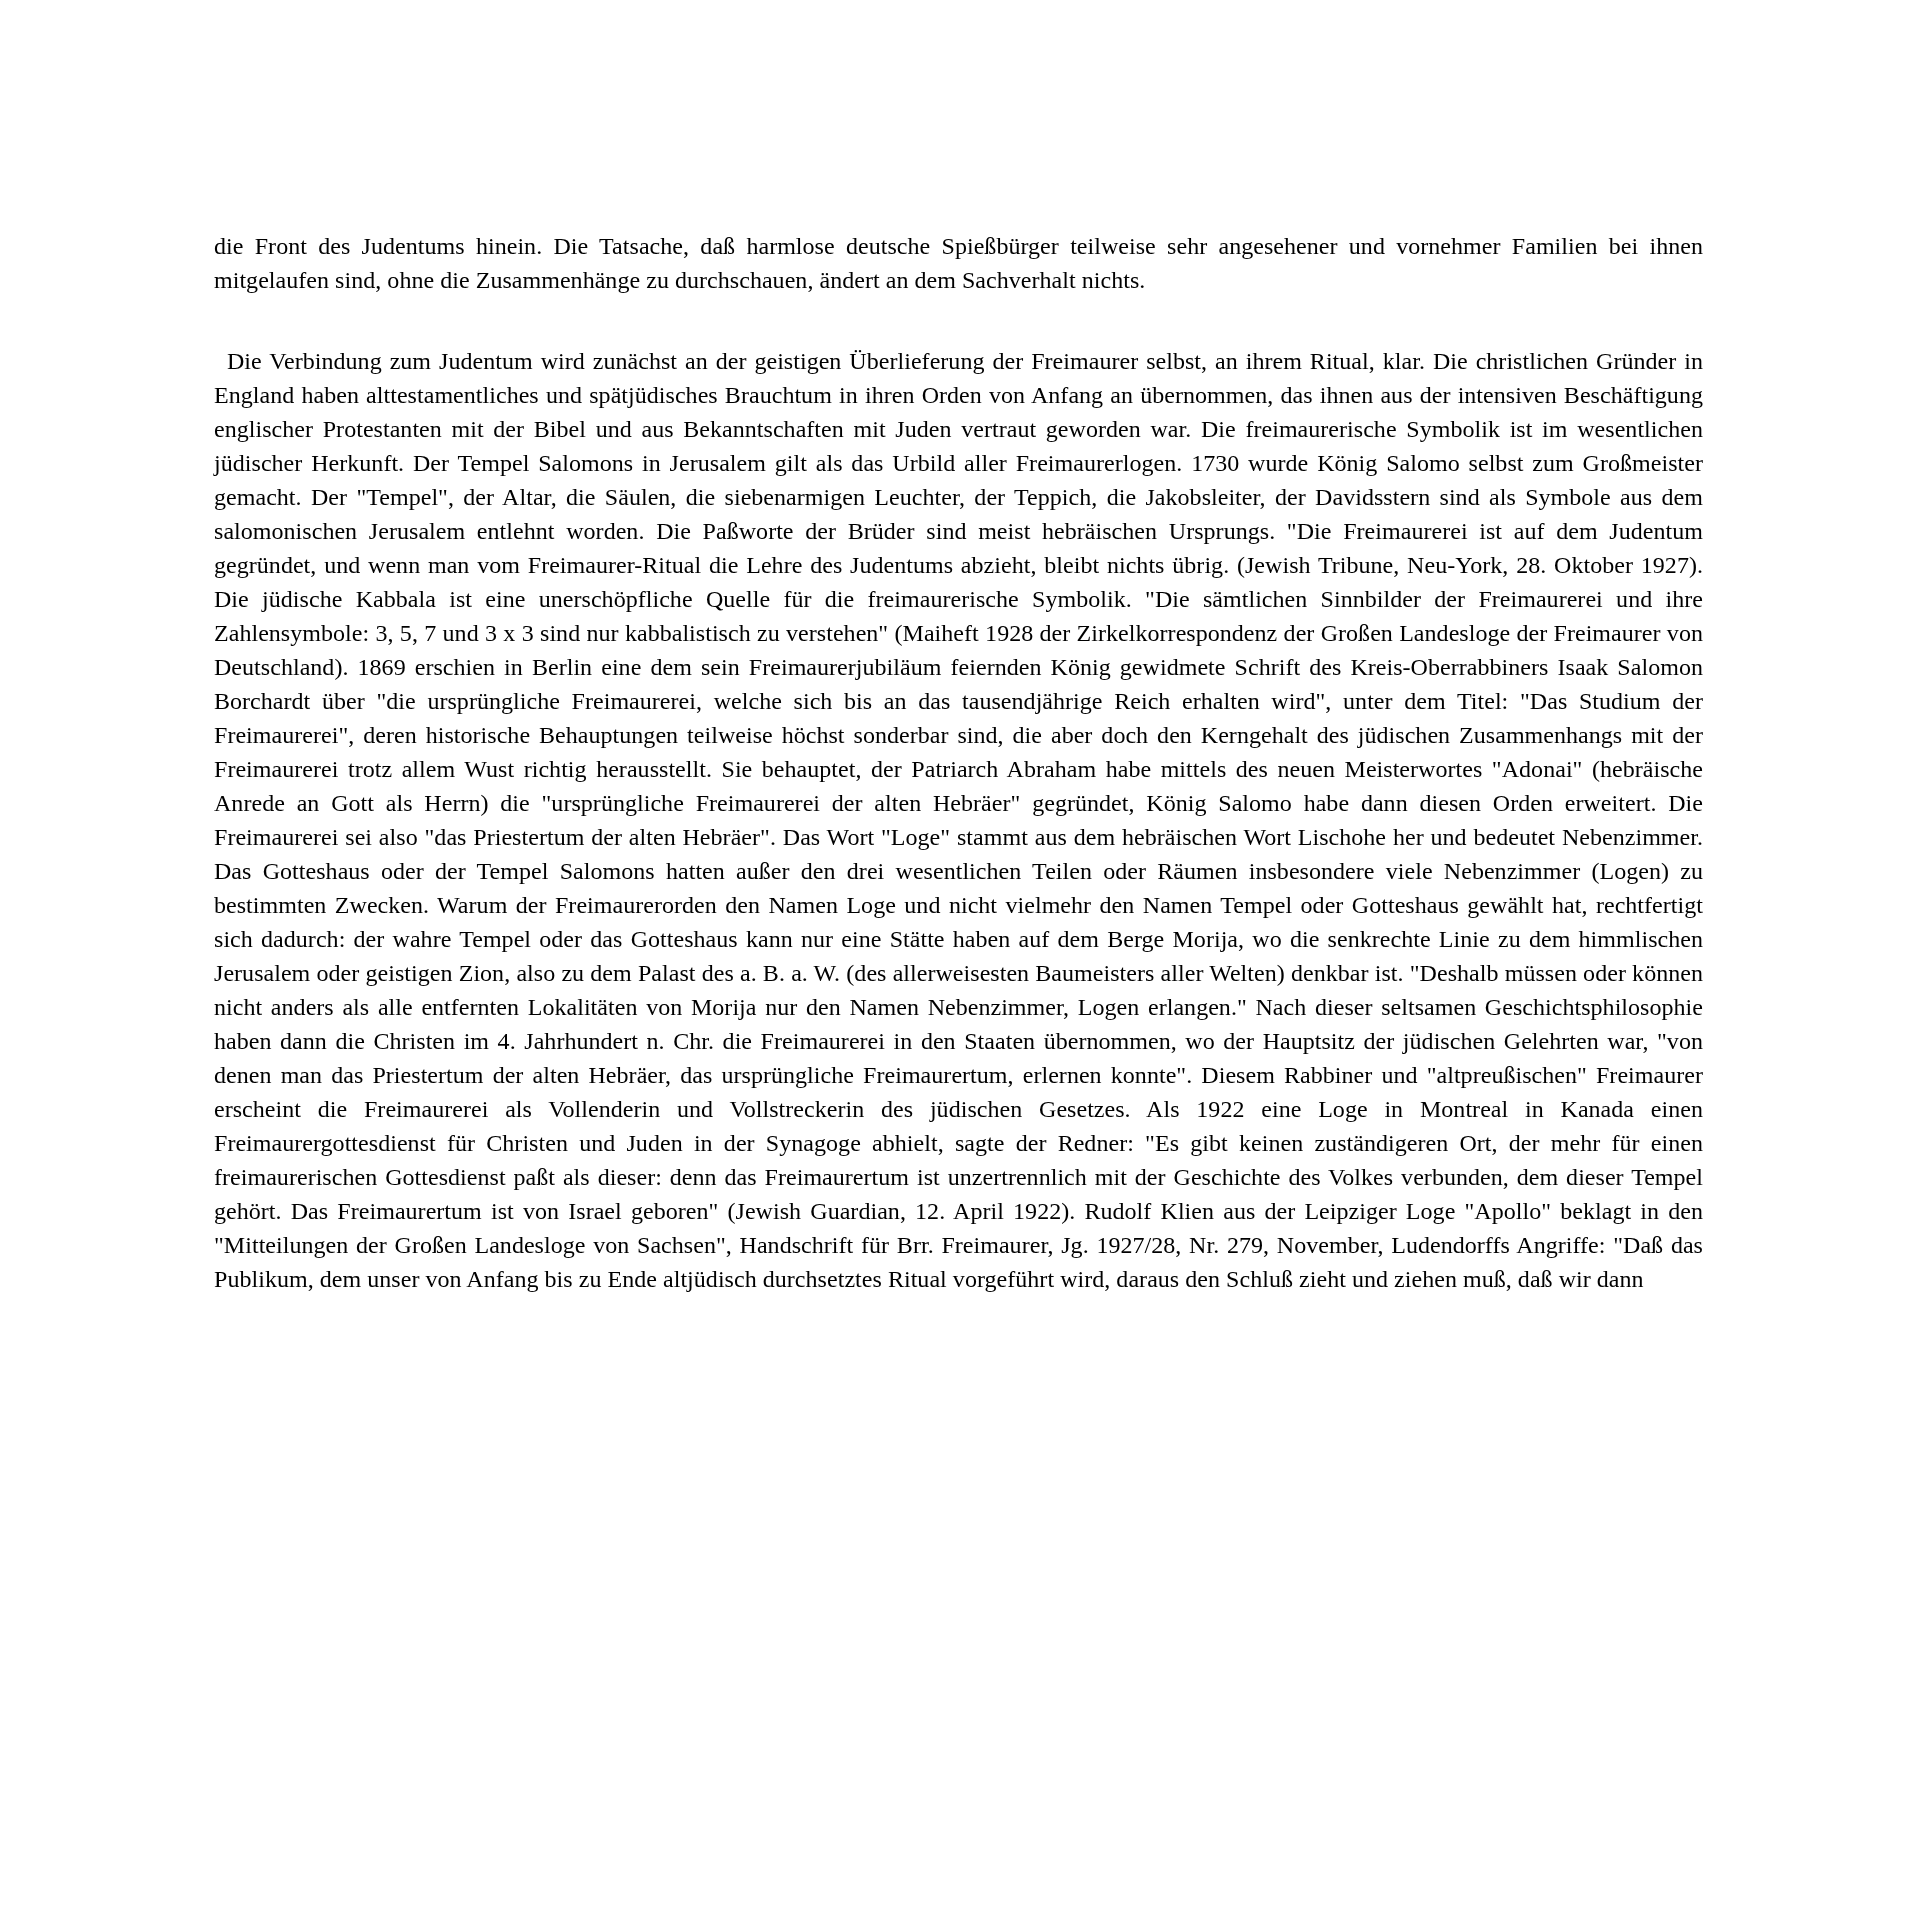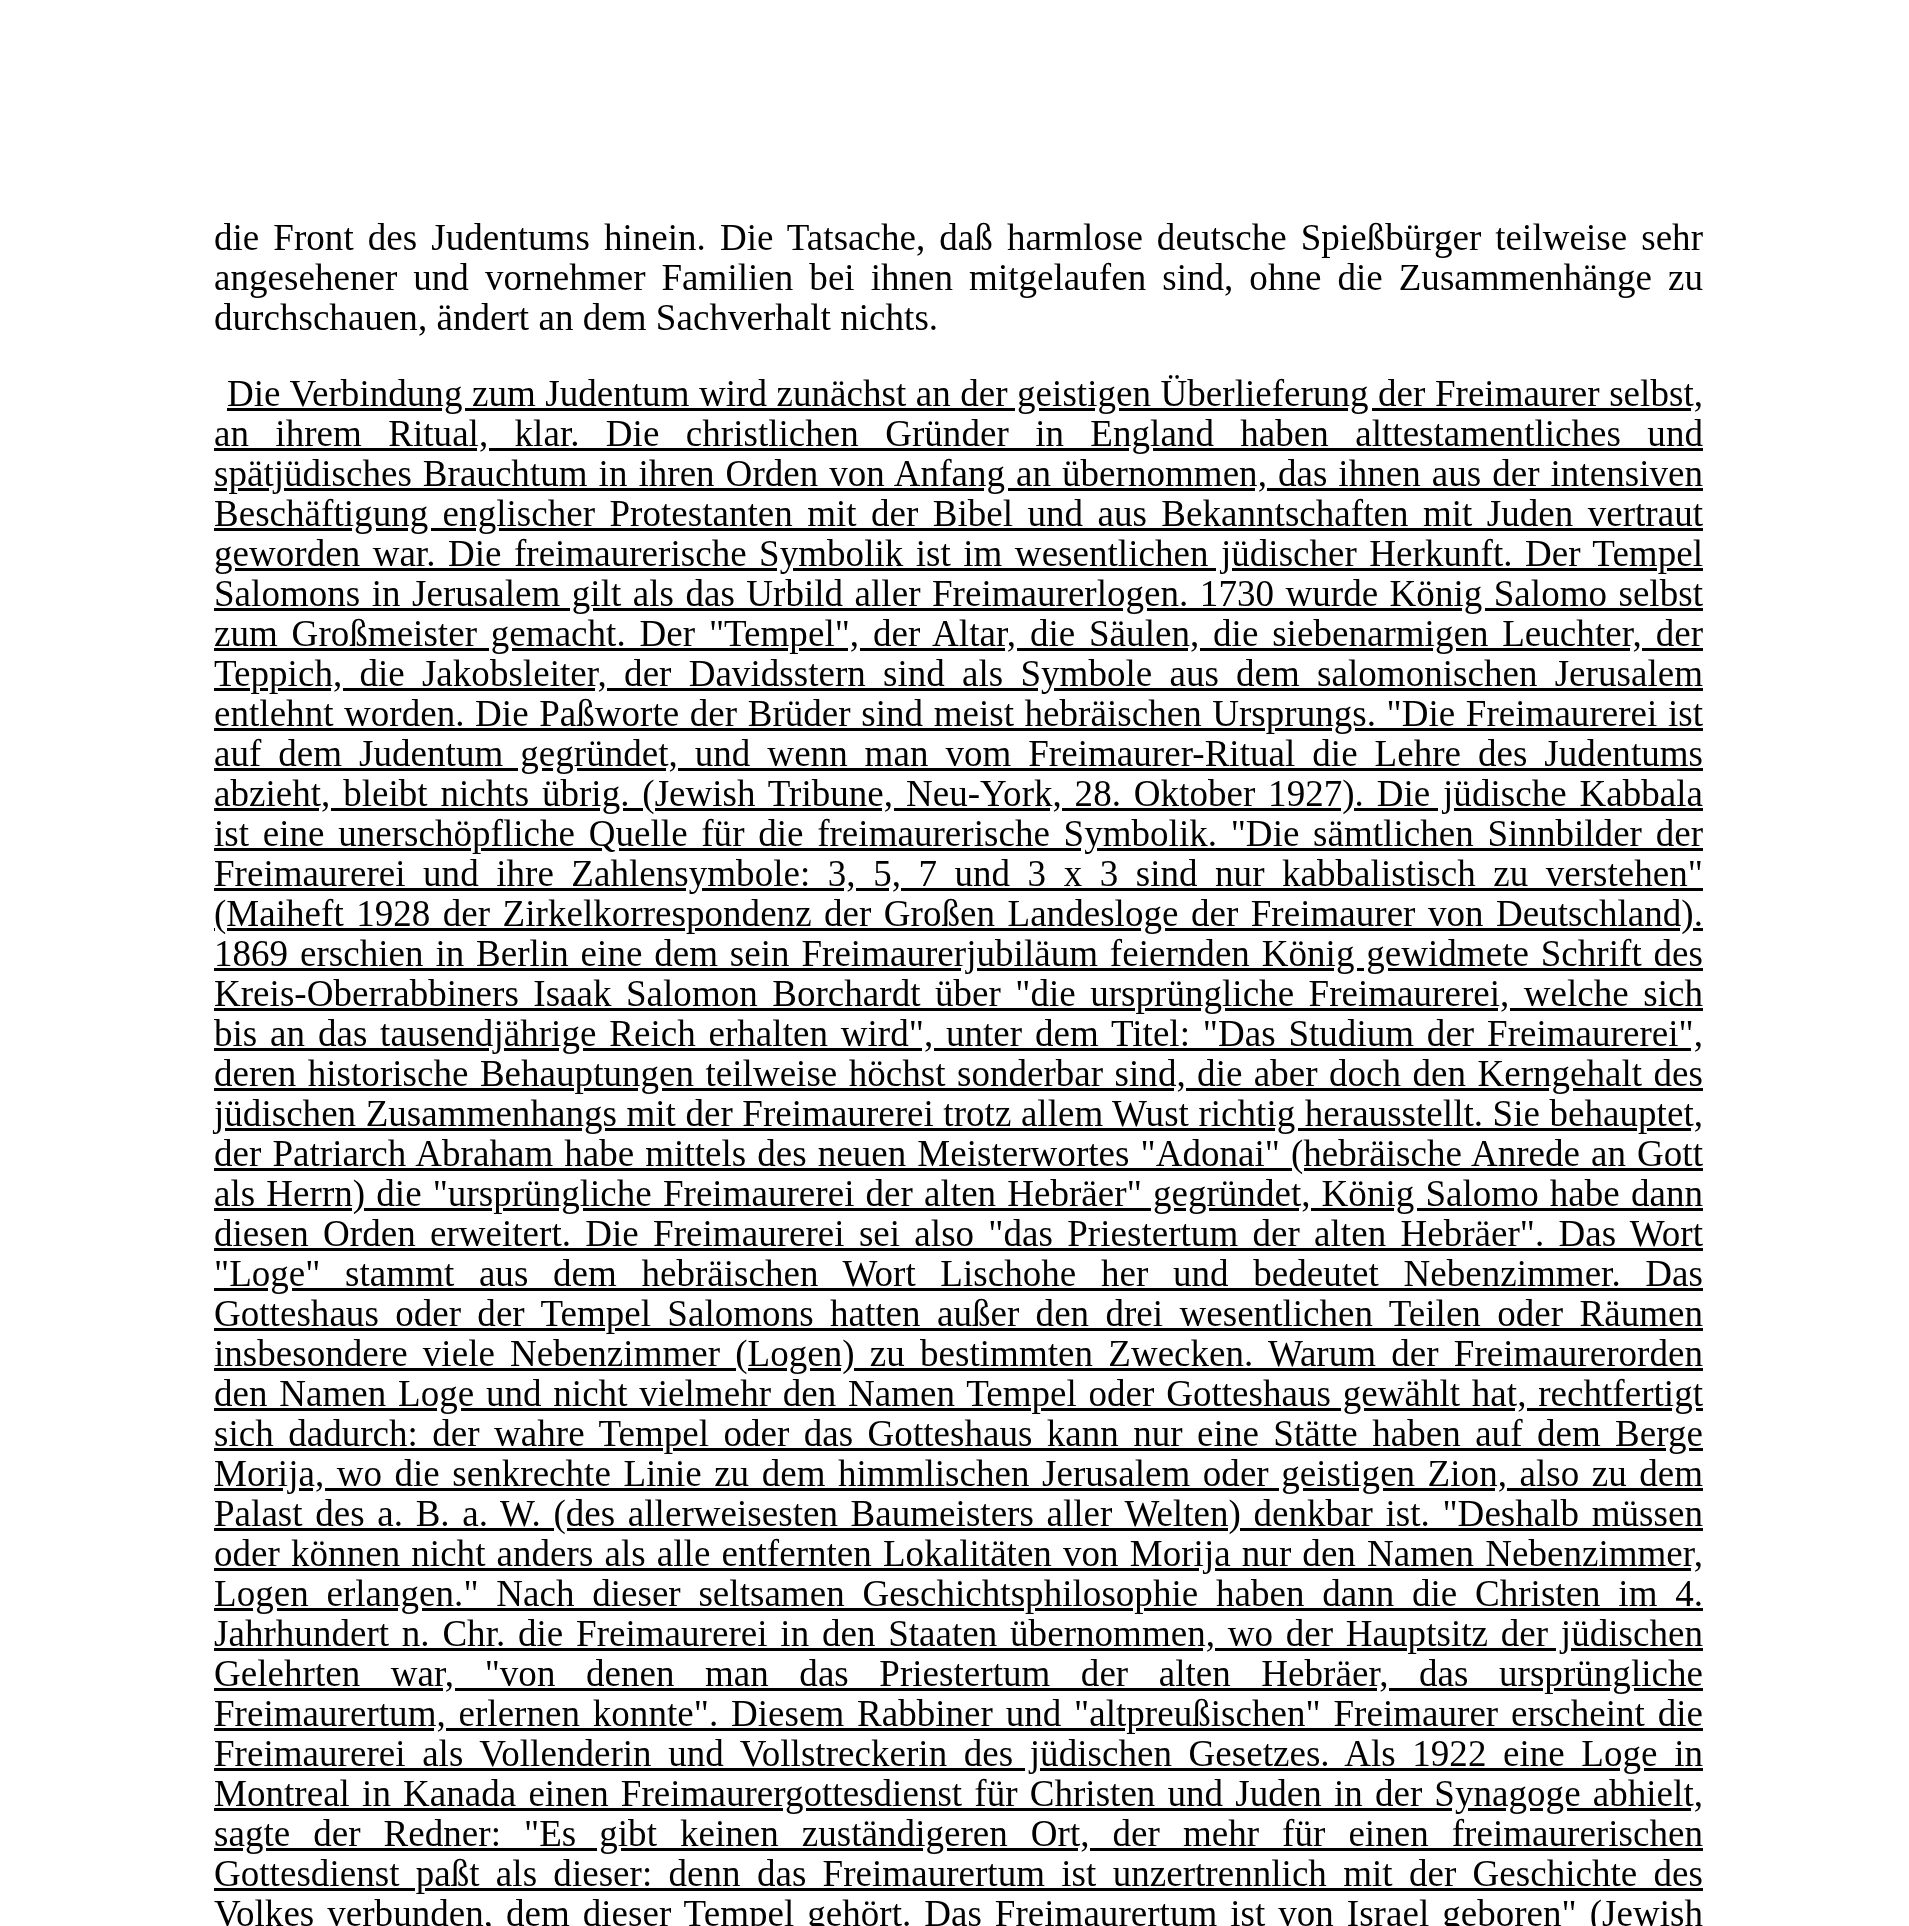--- a/index.html
+++ b/index.html
@@ -23,39 +23,38 @@
     height: 2703px;
     background: #ffffff;
   }
   .content {
     position: absolute;
     left: 214px;
     top: 216px;
     width: 1489px;
   }
   p.para {
-    margin: 2px 0 0 0;
-    font-size: 37px;
-    line-height: 40px;
+    margin: 13px 0 0 0;
+    font-size: 24px;
+    line-height: 34px;
     text-align: justify;
     text-justify: inter-word;
     -webkit-hyphens: none;
     hyphens: none;
     letter-spacing: 0.04px;
     word-spacing: 0px;
   }
   p.para-1 {
     text-indent: 0;
   }
   .para-gap {
     height: 34px;
   }
   p.para-2 {
     text-indent: 13px;
-    text-decoration: underline;
   }
 </style>
 </head>
 <body>
 
 <div class="page">
   <div class="content">
     <p class="para para-1">die Front des Judentums hinein. Die Tatsache, daß harmlose deutsche Spießbürger teilweise sehr angesehener und vornehmer Familien bei ihnen mitgelaufen sind, ohne die Zusammenhänge zu durchschauen, ändert an dem Sachverhalt nichts.</p>
     <div class="para-gap"></div>
     <p class="para para-2">Die Verbindung zum Judentum wird zunächst an der geistigen Überlieferung der Freimaurer selbst, an ihrem Ritual, klar. Die christlichen Gründer in England haben alttestamentliches und spätjüdisches Brauchtum in ihren Orden von Anfang an übernommen, das ihnen aus der intensiven Beschäftigung englischer Protestanten mit der Bibel und aus Bekanntschaften mit Juden vertraut geworden war. Die freimaurerische Symbolik ist im wesentlichen jüdischer Herkunft. Der Tempel Salomons in Jerusalem gilt als das Urbild aller Freimaurerlogen. 1730 wurde König Salomo selbst zum Großmeister gemacht. Der "Tempel", der Altar, die Säulen, die siebenarmigen Leuchter, der Teppich, die Jakobsleiter, der Davidsstern sind als Symbole aus dem salomonischen Jerusalem entlehnt worden. Die Paßworte der Brüder sind meist hebräischen Ursprungs. "Die Freimaurerei ist auf dem Judentum gegründet, und wenn man vom Freimaurer-Ritual die Lehre des Judentums abzieht, bleibt nichts übrig. (Jewish Tribune, Neu-York, 28. Oktober 1927). Die jüdische Kabbala ist eine unerschöpfliche Quelle für die freimaurerische Symbolik. "Die sämtlichen Sinnbilder der Freimaurerei und ihre Zahlensymbole: 3, 5, 7 und 3 x 3 sind nur kabbalistisch zu verstehen" (Maiheft 1928 der Zirkelkorrespondenz der Großen Landesloge der Freimaurer von Deutschland). 1869 erschien in Berlin eine dem sein Freimaurerjubiläum feiernden König gewidmete Schrift des Kreis-Oberrabbiners Isaak Salomon Borchardt über "die ursprüngliche Freimaurerei, welche sich bis an das tausendjährige Reich erhalten wird", unter dem Titel: "Das Studium der Freimaurerei", deren historische Behauptungen teilweise höchst sonderbar sind, die aber doch den Kerngehalt des jüdischen Zusammenhangs mit der Freimaurerei trotz allem Wust richtig herausstellt. Sie behauptet, der Patriarch Abraham habe mittels des neuen Meisterwortes "Adonai" (hebräische Anrede an Gott als Herrn) die "ursprüngliche Freimaurerei der alten Hebräer" gegründet, König Salomo habe dann diesen Orden erweitert. Die Freimaurerei sei also "das Priestertum der alten Hebräer". Das Wort "Loge" stammt aus dem hebräischen Wort Lischohe her und bedeutet Nebenzimmer. Das Gotteshaus oder der Tempel Salomons hatten außer den drei wesentlichen Teilen oder Räumen insbesondere viele Nebenzimmer (Logen) zu bestimmten Zwecken. Warum der Freimaurerorden den Namen Loge und nicht vielmehr den Namen Tempel oder Gotteshaus gewählt hat, rechtfertigt sich dadurch: der wahre Tempel oder das Gotteshaus kann nur eine Stätte haben auf dem Berge Morija, wo die senkrechte Linie zu dem himmlischen Jerusalem oder geistigen Zion, also zu dem Palast des a. B. a. W. (des allerweisesten Baumeisters aller Welten) denkbar ist. "Deshalb müssen oder können nicht anders als alle entfernten Lokalitäten von Morija nur den Namen Nebenzimmer, Logen erlangen." Nach dieser seltsamen Geschichtsphilosophie haben dann die Christen im 4. Jahrhundert n. Chr. die Freimaurerei in den Staaten übernommen, wo der Hauptsitz der jüdischen Gelehrten war, "von denen man das Priestertum der alten Hebräer, das ursprüngliche Freimaurertum, erlernen konnte". Diesem Rabbiner und "altpreußischen" Freimaurer erscheint die Freimaurerei als Vollenderin und Vollstreckerin des jüdischen Gesetzes. Als 1922 eine Loge in Montreal in Kanada einen Freimaurergottesdienst für Christen und Juden in der Synagoge abhielt, sagte der Redner: "Es gibt keinen zuständigeren Ort, der mehr für einen freimaurerischen Gottesdienst paßt als dieser: denn das Freimaurertum ist unzertrennlich mit der Geschichte des Volkes verbunden, dem dieser Tempel gehört. Das Freimaurertum ist von Israel geboren" (Jewish Guardian, 12. April 1922). Rudolf Klien aus der Leipziger Loge "Apollo" beklagt in den "Mitteilungen der Großen Landesloge von Sachsen", Handschrift für Brr. Freimaurer, Jg. 1927/28, Nr. 279, November, Ludendorffs Angriffe: "Daß das Publikum, dem unser von Anfang bis zu Ende altjüdisch durchsetztes Ritual vorgeführt wird, daraus den Schluß zieht und ziehen muß, daß wir dann</p>

